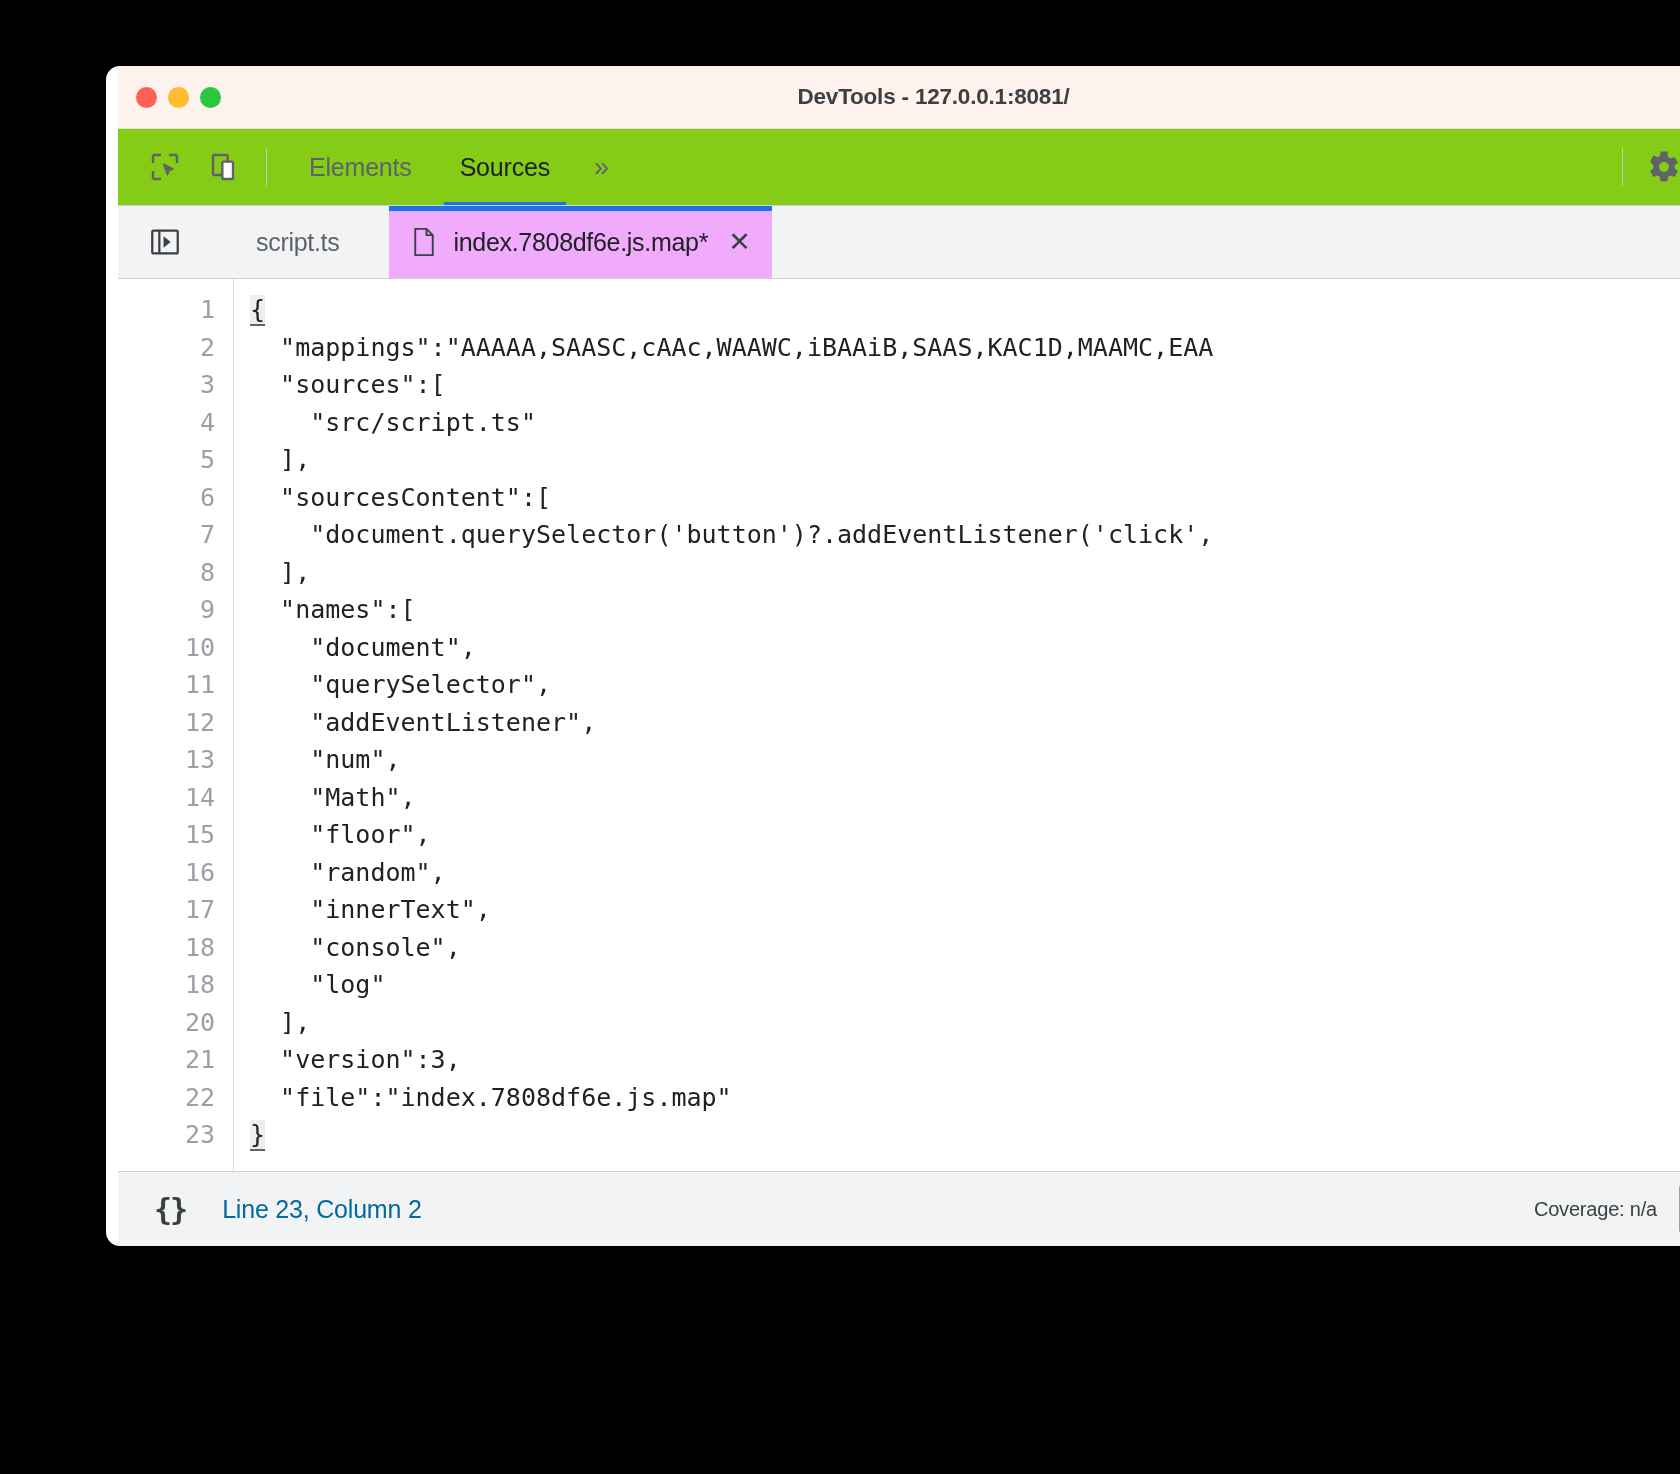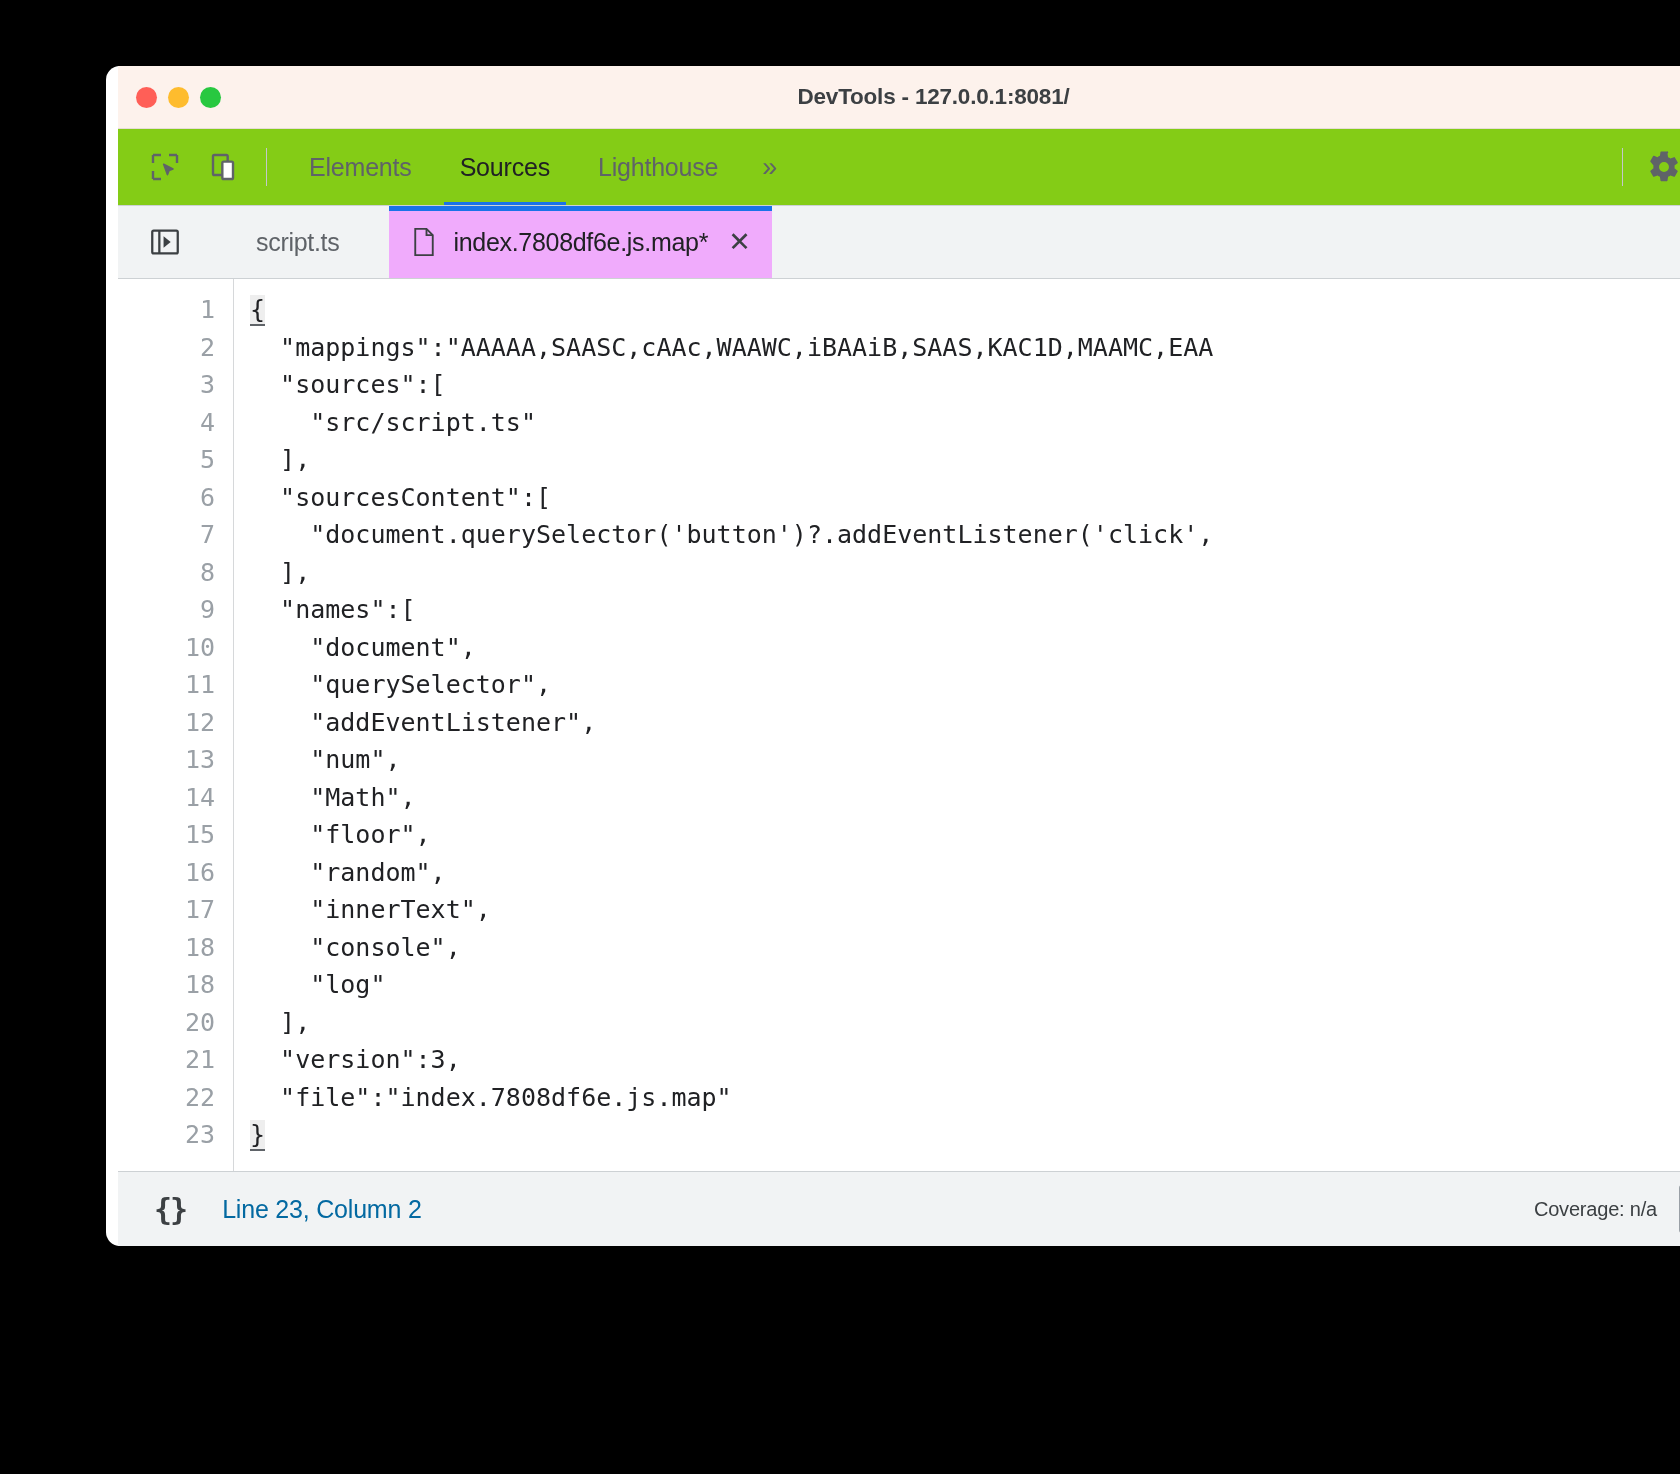--- a/index.html
+++ b/index.html
@@ -317,21 +317,20 @@
         <svg width="32" height="32" viewBox="0 0 24 24" fill="none" stroke="#5f6368" stroke-width="1.8">
           <rect x="3" y="3" width="11" height="15" rx="1"></rect>
           <rect x="10" y="8" width="8" height="13" rx="1" fill="#ffffff"></rect>
         </svg>
       </div>
     </div>
     <div class="vsep"></div>
     <div class="panel-tabs">
       <div class="panel-tab">Elements</div>
       <div class="panel-tab active">Sources</div>
-      <div class="panel-tab">Lighthouse</div>
       <div class="overflow-btn">»</div>
     </div>
     <div class="panel-right">
       <div class="vsep"></div>
       <div class="icon-btn">
         <svg width="34" height="34" viewBox="0 0 24 24" fill="#5f6368">
           <path d="M19.43 12.98c.04-.32.07-.64.07-.98s-.03-.66-.07-.98l2.11-1.65a.5.5 0 0 0 .12-.64l-2-3.46a.5.5 0 0 0-.61-.22l-2.49 1a7.3 7.3 0 0 0-1.69-.98l-.38-2.65A.5.5 0 0 0 14 1h-4a.5.5 0 0 0-.49.42l-.38 2.65c-.61.25-1.17.58-1.69.98l-2.49-1a.5.5 0 0 0-.61.22l-2 3.46a.5.5 0 0 0 .12.64L4.57 11c-.04.32-.07.65-.07.98s.03.66.07.98l-2.11 1.65a.5.5 0 0 0-.12.64l2 3.46c.13.22.39.3.61.22l2.49-1c.52.4 1.08.73 1.69.98l.38 2.65c.04.24.25.42.49.42h4c.24 0 .45-.18.49-.42l.38-2.65c.61-.25 1.17-.59 1.69-.98l2.49 1c.22.08.48 0 .61-.22l2-3.46a.5.5 0 0 0-.12-.64l-2.11-1.65zM12 15.5A3.5 3.5 0 1 1 12 8.5a3.5 3.5 0 0 1 0 7z"></path>
         </svg>
       </div>
       <div class="icon-btn">

